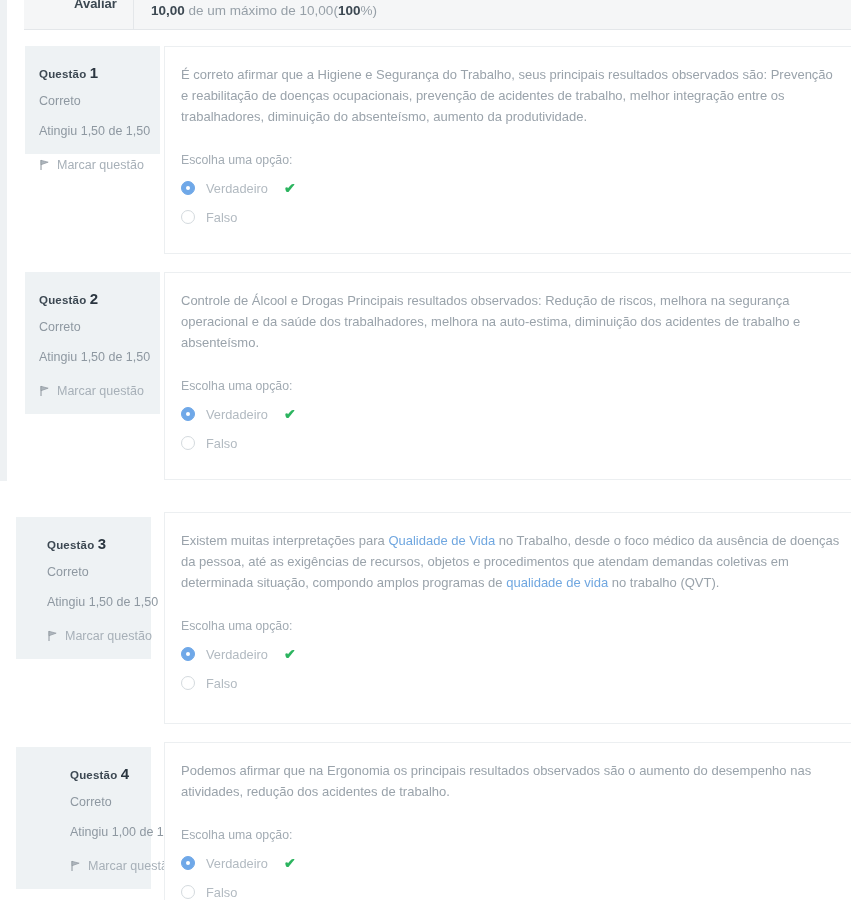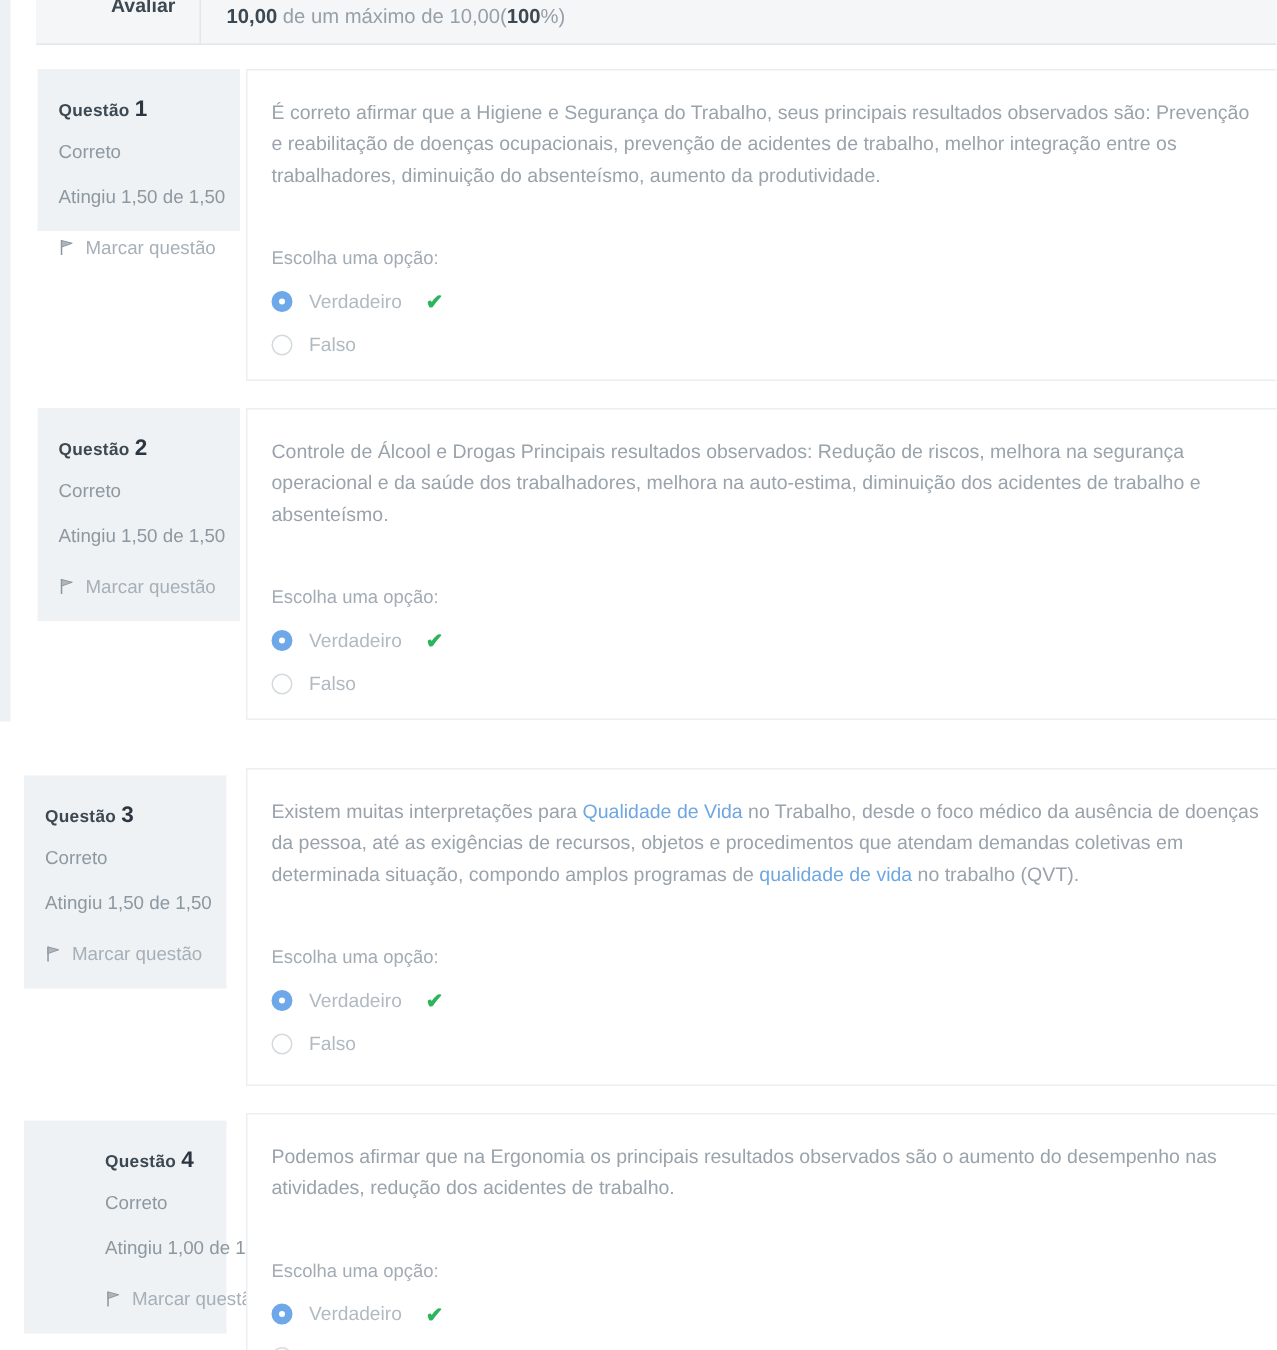--- a/index.html
+++ b/index.html
@@ -104,27 +104,27 @@
   .q-text {
     font-size: 13px;
     line-height: 21px;
     color: #9aa3ab;
   }
   .q-text a {
     color: #70a7e0;
     text-decoration: none;
   }
   .q-prompt {
-    margin-top: 38px;
+    margin-top: 26px;
     font-size: 12.3px;
     color: #a3acb4;
   }
   .opt {
     display: flex;
-    align-items: center;
+    align-items: flex-start;
     margin-top: 14px;
     cursor: pointer;
   }
   .radio {
     width: 14px; height: 14px;
     border-radius: 50%;
     border: 1px solid #d4dade;
     background: #ffffff;
     flex: none;
     position: relative;
@@ -219,21 +219,21 @@
         <div class="opt">
           <span class="radio checked"></span>
           <span class="opt-label">Verdadeiro</span>
           <span class="tick">✔</span>
         </div>
         <div class="opt">
           <span class="radio"></span>
           <span class="opt-label">Falso</span>
         </div>
       </div>
-      <div class="q-side" style="left: 16px; top: 517px; height: 142px;">
+      <div class="q-side" style="left: 16px; top: 517px; height: 142px; padding-left: 17px;">
         <div class="q-side-inner">
           <div class="q-num"><span>Questão </span><span class="n">3</span></div>
           <div class="q-state">Correto</div>
           <div class="q-grade">Atingiu 1,50 de 1,50</div>
           <div class="q-flag">
             <span class="flag-icon"><svg viewBox="0 0 12 13" width="11" height="12" aria-hidden="true">
                 <path d="M2.2 1 L2.2 12" stroke="#8d959d" stroke-width="1.1" fill="none"></path>
                 <path d="M2.2 1.4 L10 3.4 L2.2 6.2 Z" fill="#aeb6bd" stroke="#8d959d" stroke-width="0.7" stroke-linejoin="round"></path>
               </svg></span>
             <span>Marcar questão</span>

